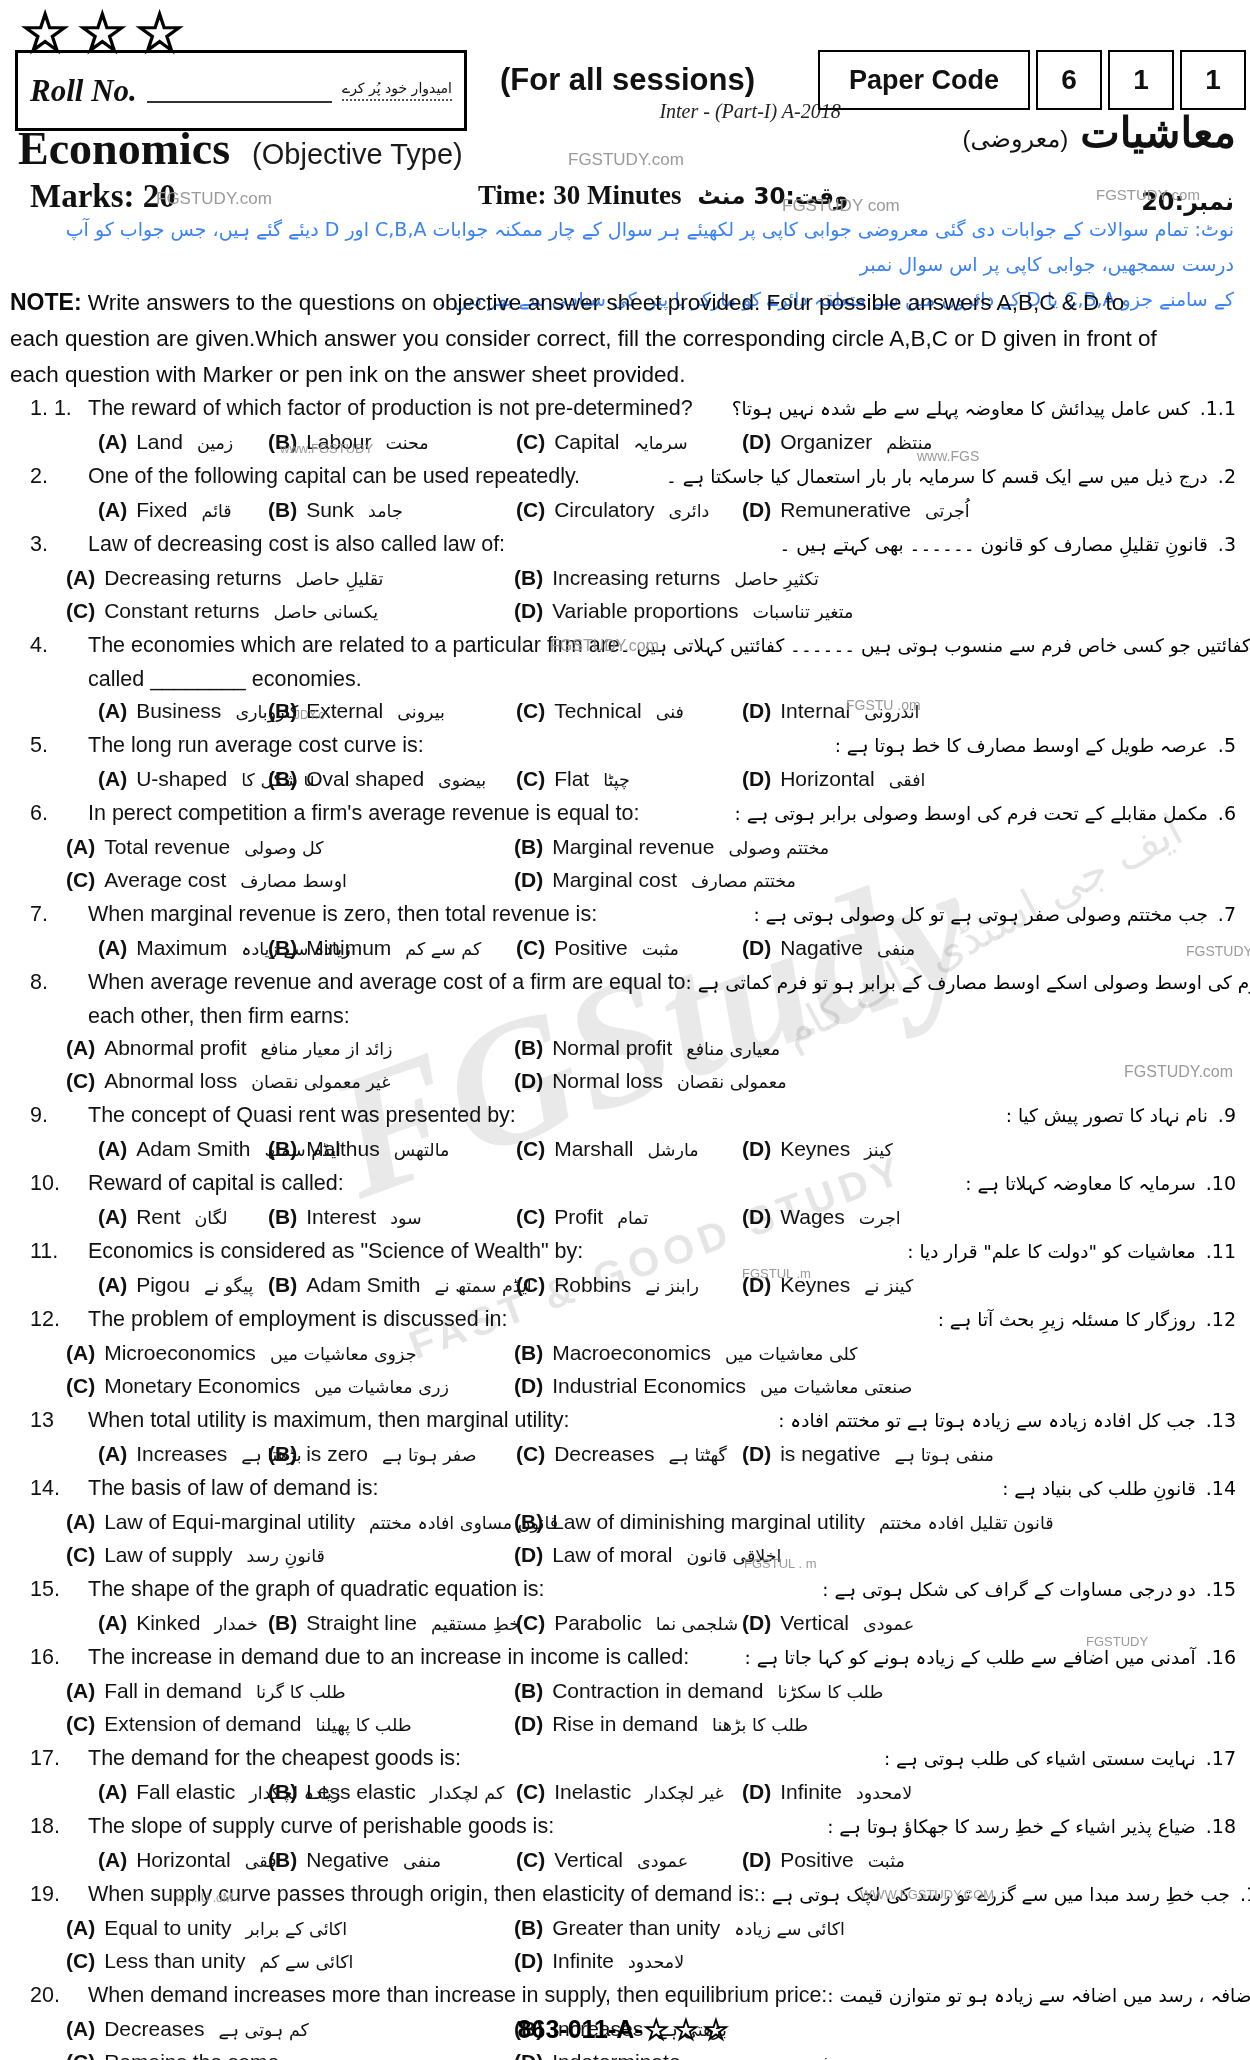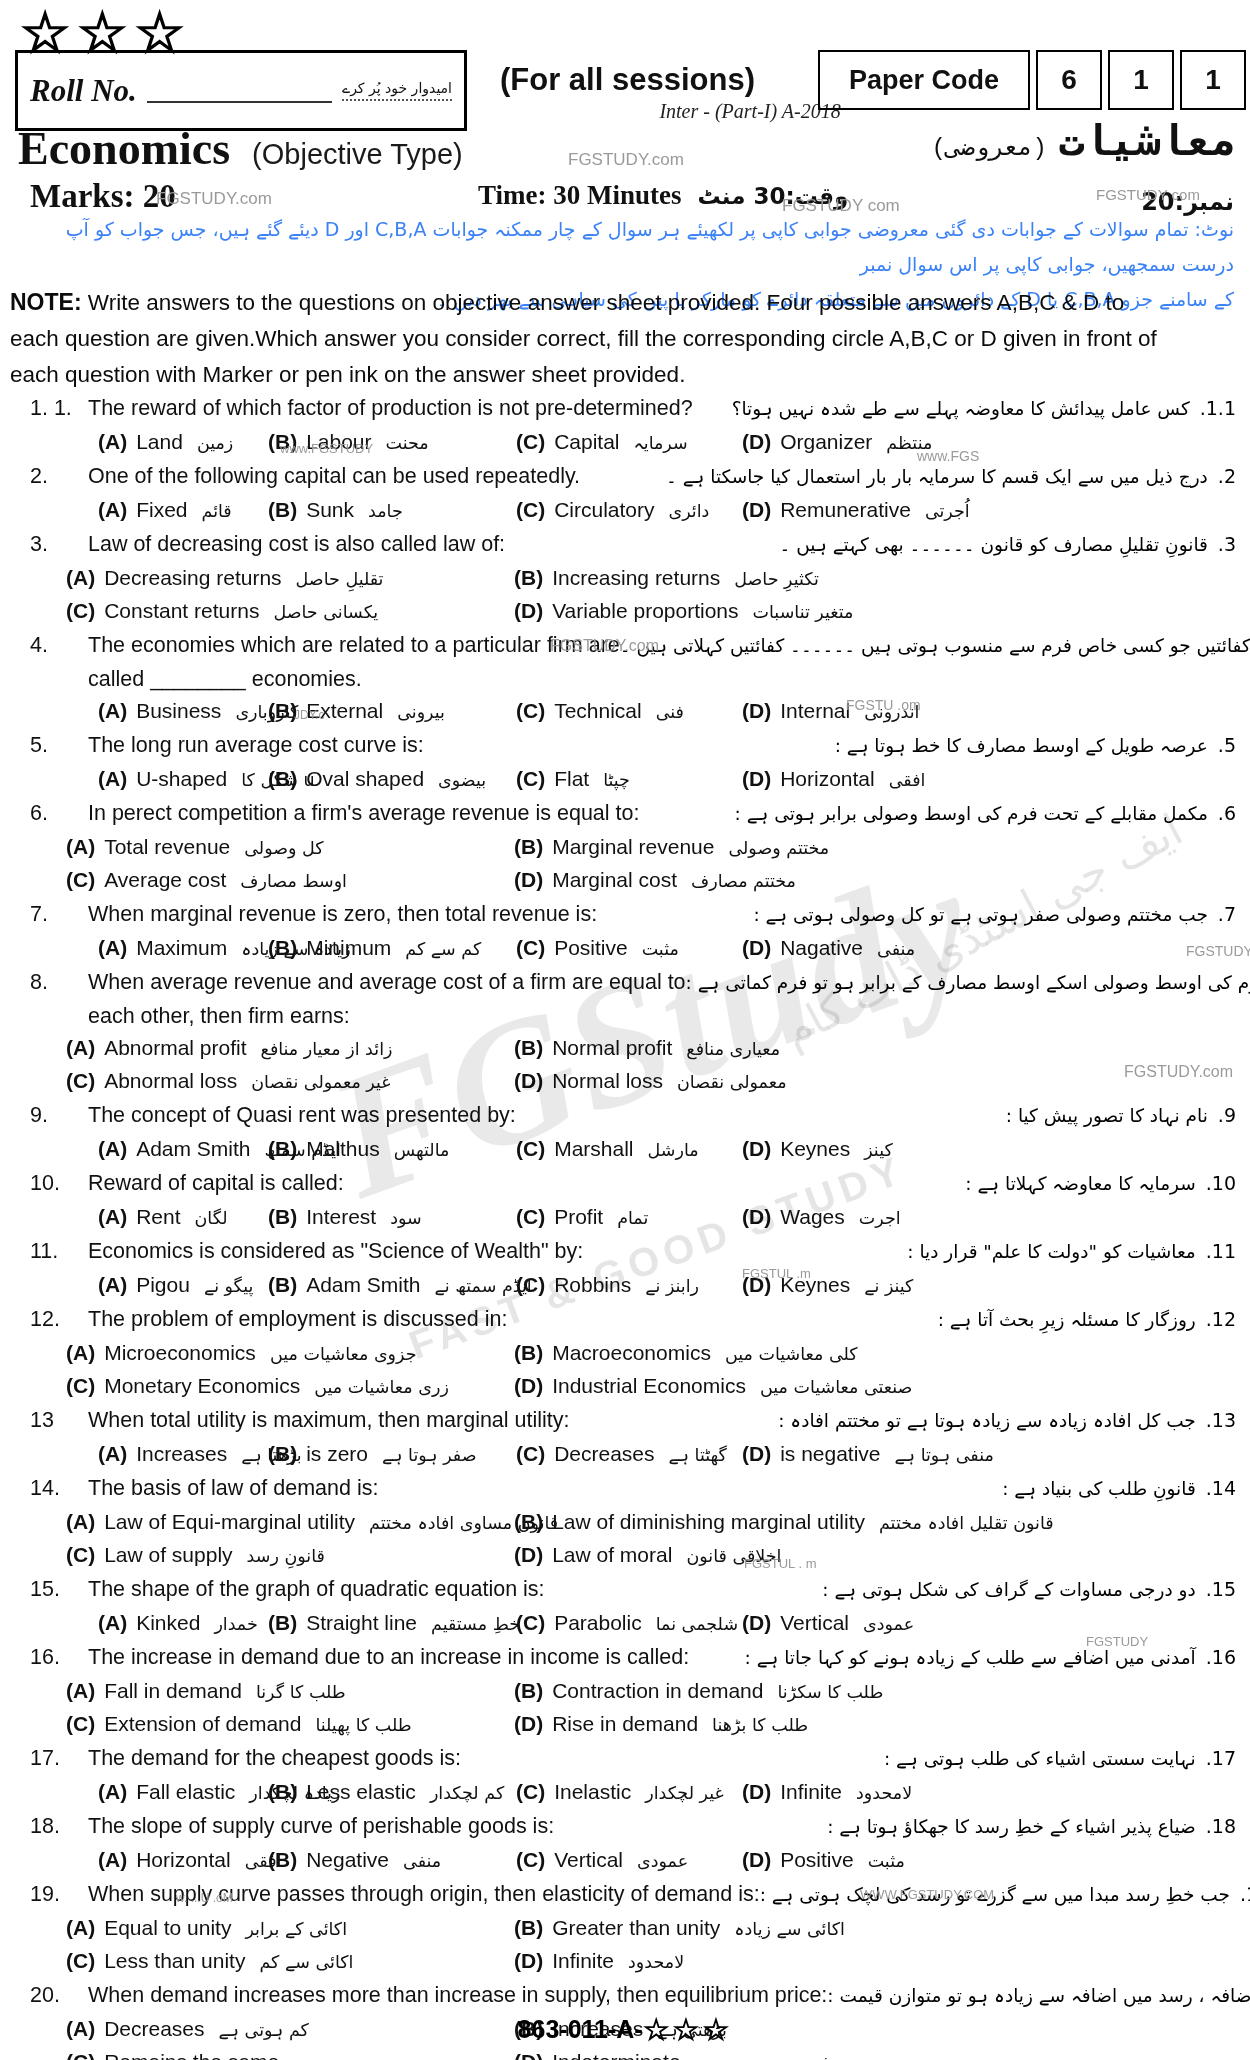--- a/index.html
+++ b/index.html
@@ -16,21 +16,21 @@
   .roll-ur{font-family:"DejaVu Sans",sans-serif;font-size:14px;border-bottom:2px dotted #555;padding-bottom:3px;white-space:nowrap}
   .sessions{position:absolute;left:500px;top:62px;font-weight:bold;font-size:31px}
   .pcode{position:absolute;left:818px;top:50px;display:flex;align-items:stretch}
   .pcode-label{border:2px solid #000;width:208px;height:56px;display:flex;align-items:center;justify-content:center;
         font-weight:bold;font-size:27px}
   .pcode-digit{border:2px solid #000;width:62px;height:56px;margin-left:6px;display:flex;align-items:center;justify-content:center;
         font-weight:bold;font-size:28px}
   .subject-en{position:absolute;left:18px;top:122px;white-space:nowrap}
   .subject-en .main{font-family:"Liberation Serif",serif;font-weight:bold;font-size:46px}
   .subject-en .sub{font-size:29px;margin-left:22px;color:#1a1a1a}
-  .subject-ur{position:absolute;right:14px;top:116px;direction:rtl;white-space:nowrap;font-family:Liberation Mono, monospace}
+  .subject-ur{position:absolute;right:14px;top:108px;direction:rtl;white-space:nowrap;font-family:Liberation Sans, sans-serif}
   .subject-ur .main{font-size:42px;font-weight:bold}
   .subject-ur .sub{font-size:24px;margin-right:12px}
   .marks{position:absolute;left:30px;top:178px;font-family:Liberation Serif, serif;font-weight:bold;font-size:33px}
   .timeline{position:absolute;left:478px;top:180px;font-family:"Liberation Serif",serif;font-weight:bold;font-size:27px;white-space:nowrap}
   .time-ur{font-family:"DejaVu Sans",sans-serif;font-size:23px;margin-left:16px;direction:rtl;unicode-bidi:embed}
   .num-ur{position:absolute;right:16px;top:188px;direction:rtl;font-family:"DejaVu Sans",sans-serif;font-size:24px;font-weight:bold}
   .note-ur{position:absolute;left:18px;right:16px;top:212px;direction:rtl;text-align:right;
         font-family:"DejaVu Sans",sans-serif;font-size:19px;line-height:35px;color:#3b82f6}
   .note-en{position:absolute;left:10px;top:284px;width:1165px;font-size:22.5px;line-height:36px;color:#0c0c0c}
   .note-en b{font-size:23px}

